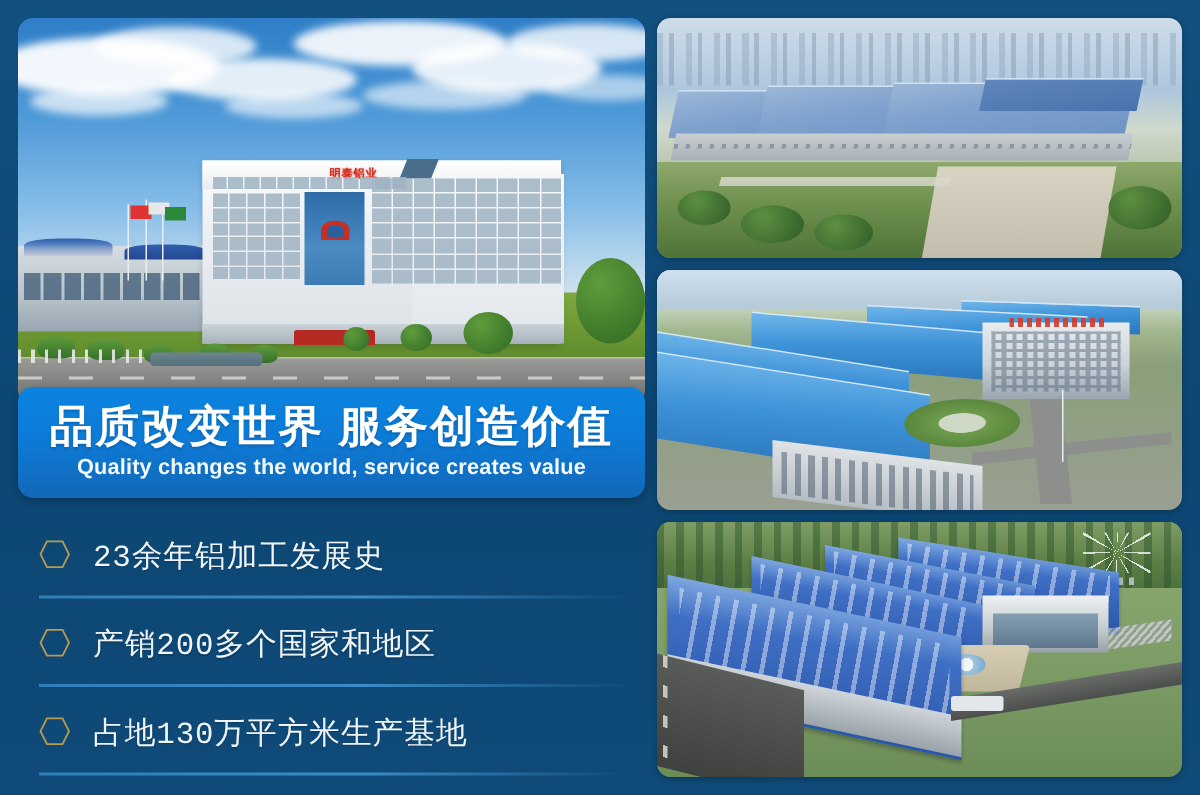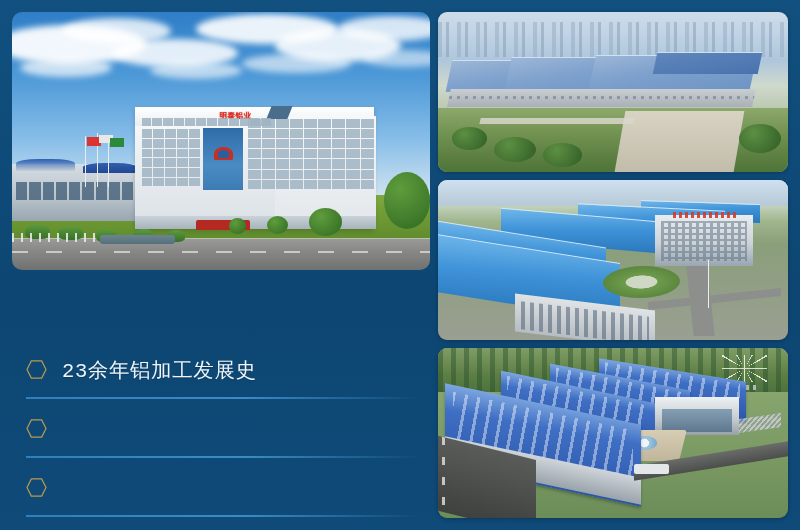--- a/index.html
+++ b/index.html
@@ -419,42 +419,48 @@
         <div class="shrub s1"></div>
         <div class="shrub s2"></div>
         <div class="shrub s3"></div>
         <div class="shrub s4"></div>
         <div class="shrub s5"></div>
         <div class="fence"></div>
         <div class="pond"></div>
       </div>
     </div>
 
+    <div class="banner">
+      <div class="banner-cn">品质改变世界 服务创造价值</div>
+      <div class="banner-en">Quality changes the world, service creates value</div>
+    </div>
 
     <div class="features">
 
       <div class="feat">
         <svg class="hex" viewBox="0 0 24 22">
           <polygon points="6,1 18,1 23,11 18,21 6,21 1,11" fill="none" stroke="#b99a4e" stroke-width="1.4"></polygon>
         </svg>
         <span class="feat-text">23余年铝加工发展史</span>
         <span class="divider"></span>
       </div>
 
       <div class="feat">
         <svg class="hex" viewBox="0 0 24 22">
           <polygon points="6,1 18,1 23,11 18,21 6,21 1,11" fill="none" stroke="#b99a4e" stroke-width="1.4"></polygon>
         </svg>
+        <span class="feat-text">产销200多个国家和地区</span>
         <span class="divider"></span>
       </div>
 
       <div class="feat">
         <svg class="hex" viewBox="0 0 24 22">
           <polygon points="6,1 18,1 23,11 18,21 6,21 1,11" fill="none" stroke="#b99a4e" stroke-width="1.4"></polygon>
         </svg>
+        <span class="feat-text">占地130万平方米生产基地</span>
         <span class="divider"></span>
       </div>
 
     </div>
   </div>
 
   <div class="right-col">
 
     <div class="rshot r1">
       <div class="bg"></div>

